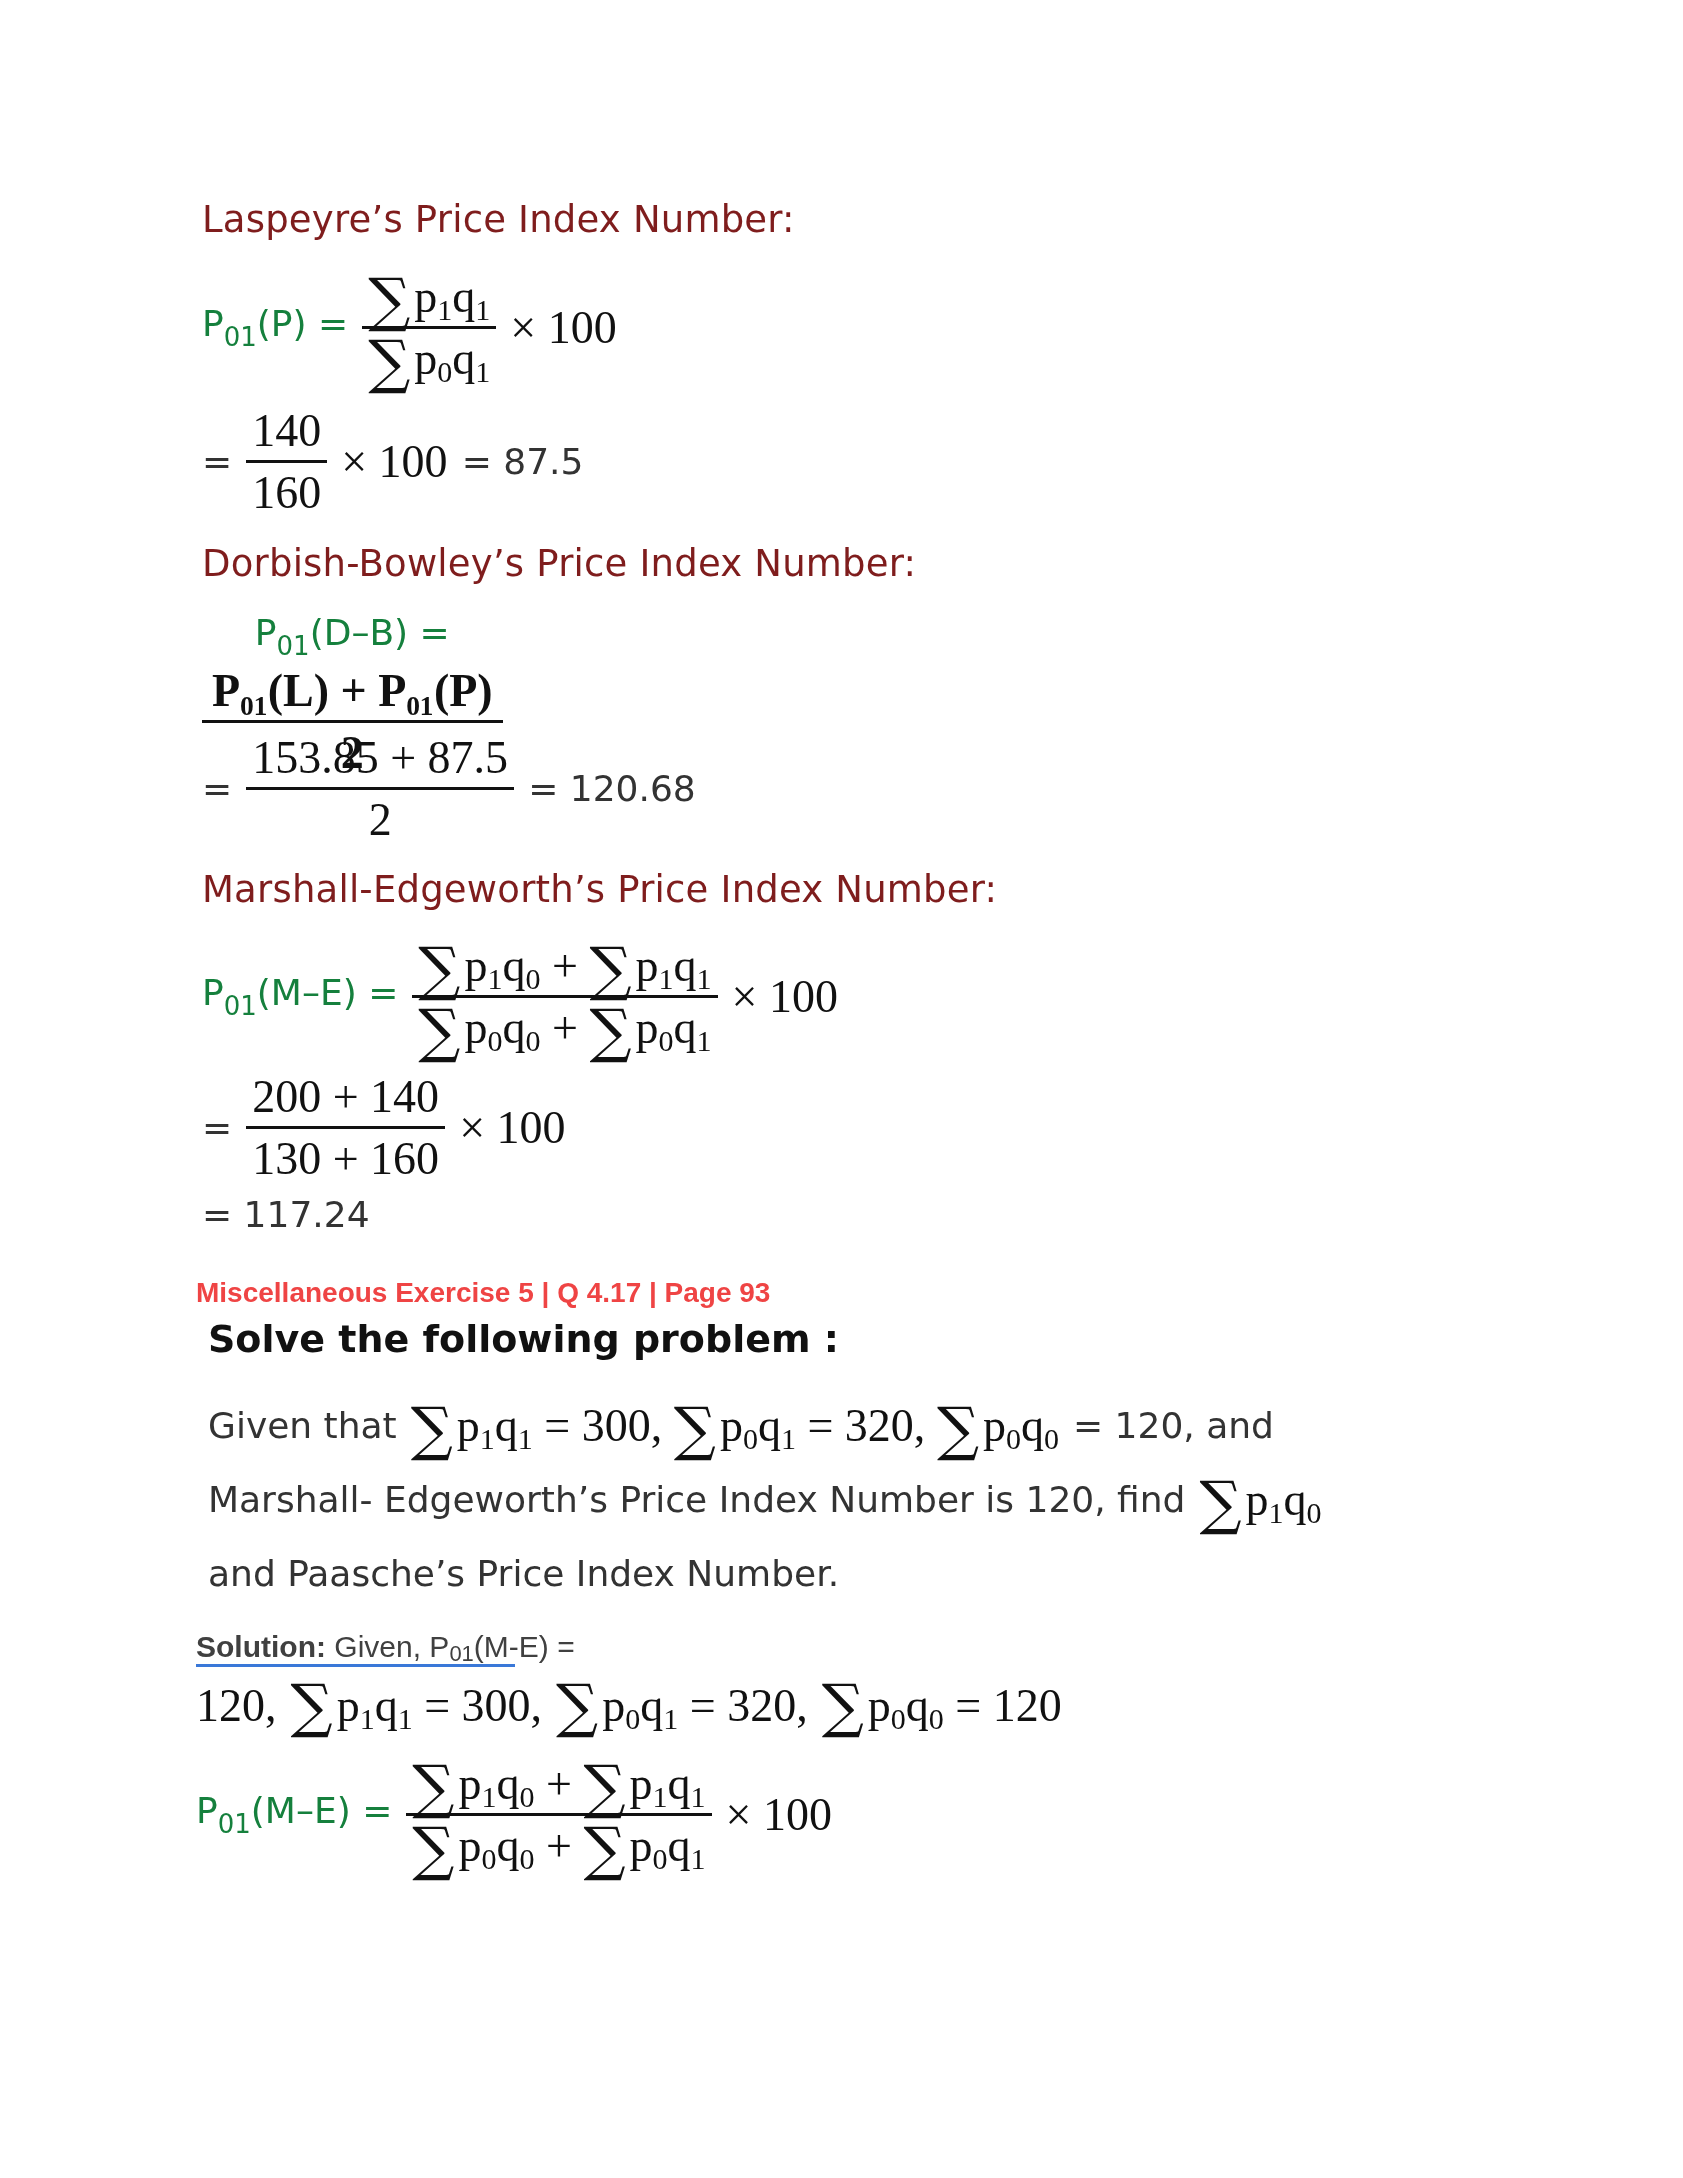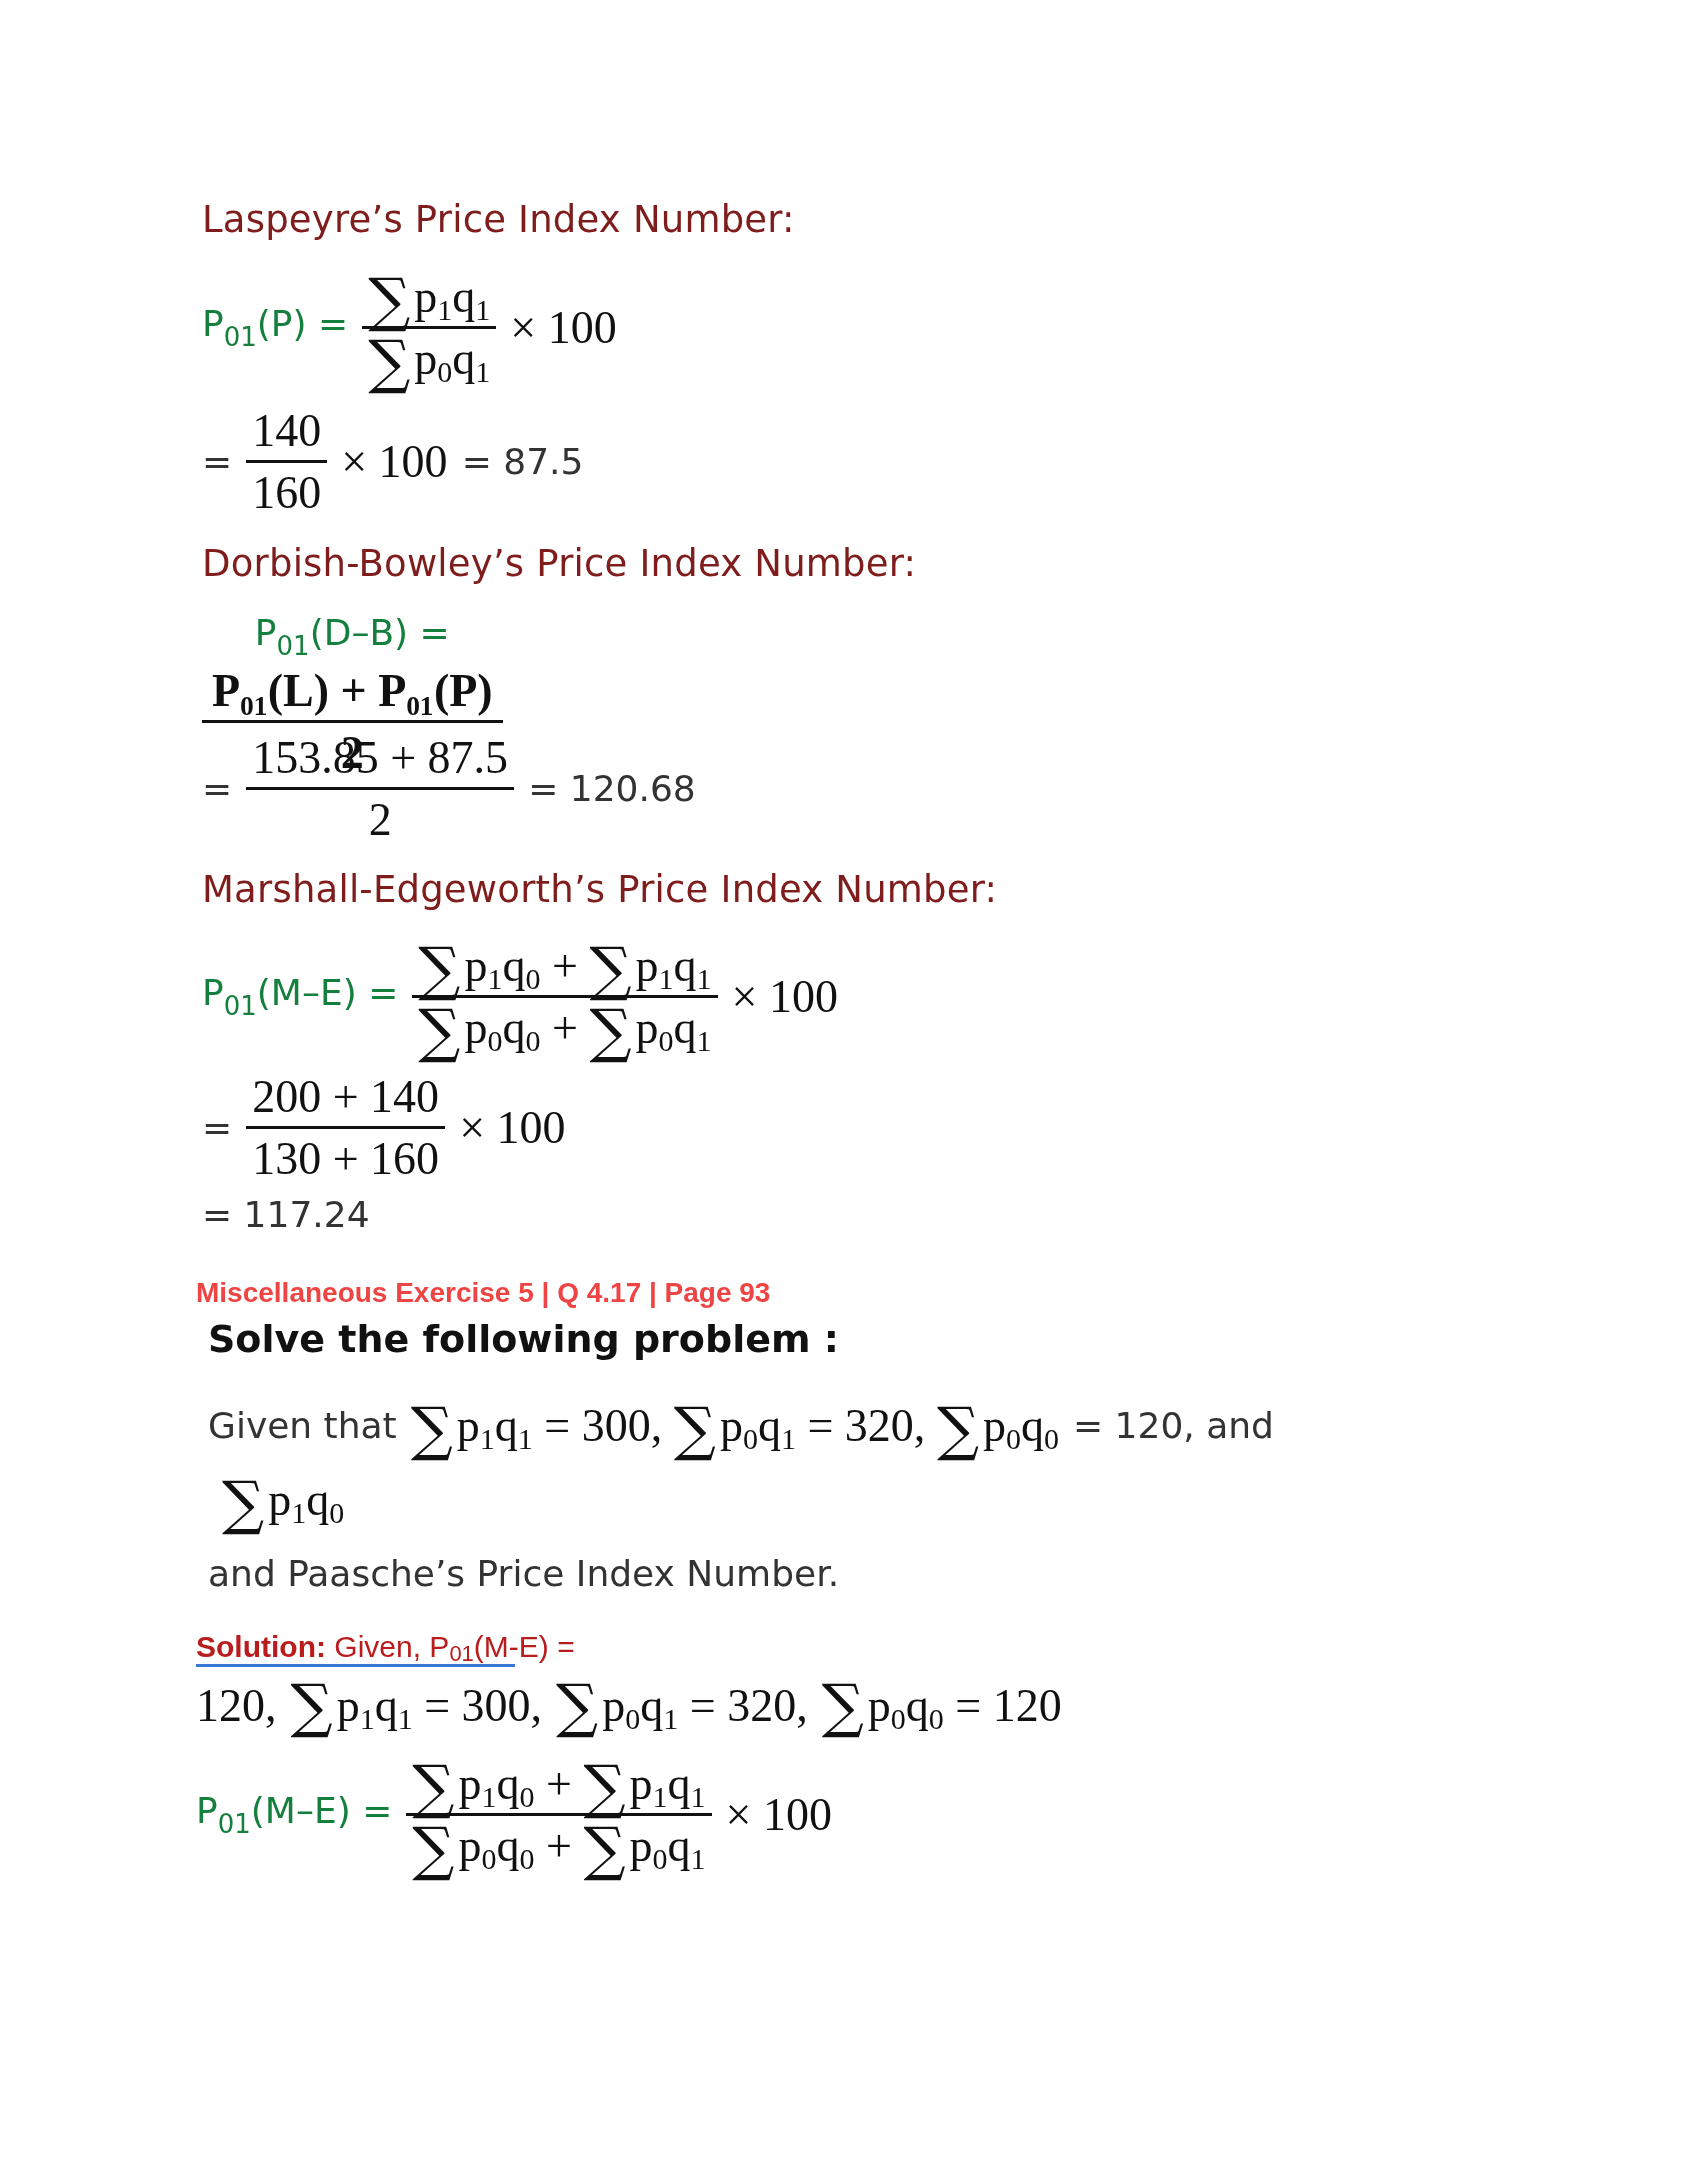--- a/index.html
+++ b/index.html
@@ -14,21 +14,21 @@
   .math sub { font-size: 30px; vertical-align: -8px; line-height: 0; }
   .sig { font-size: 59px; font-family: "DejaVu Serif", serif; vertical-align: -8px; line-height: 0; margin-right: 4px; }
   .frac { display: inline-flex; flex-direction: column; align-items: center; vertical-align: middle; }
   .frac .num, .frac .den { padding: 0 6px; line-height: 59px; }
   .frac .bar { height: 3px; background: #111; align-self: stretch; }
   .row { display: flex; align-items: center; }
   .plain { font-size: 36px; color: #333; font-family: "DejaVu Sans", sans-serif; }
   .green { font-family: "Liberation Sans", sans-serif; font-weight: bold; font-size: 28px; color: #ef4444; }
   .solve { font-family: "DejaVu Sans", sans-serif; font-weight: bold; font-size: 38px; color: #111; }
   .ptext { font-family: "DejaVu Sans", sans-serif; font-size: 36px; color: #333; display: flex; align-items: center; }
-  .sol-line { font-family: "Liberation Sans", sans-serif; font-size: 30px; color: #b91c1c; }
+  .sol-line { font-family: "Liberation Sans", sans-serif; font-size: 30px; color: #404040; }
   .sol-line b { font-weight: bold; }
   .sol-line sub { font-size: 22px; vertical-align: -4px; }
   .underline { position: absolute; height: 3px; background: #3a78d8; }
   .gap { display: inline-block; width: 14px; }
 </style>
 </head>
 <body>
 
 <div class="abs sans heading" style="left:202px; top:198px;">Laspeyre’s Price Index Number:</div>
 
@@ -115,20 +115,21 @@
 
 <div class="abs ptext" style="left:208px; top:1391px; height:69px;">
   <span>Given that</span>
     <span class="gap"></span>
   <span class="math"><span class="sig">∑</span>p<sub>1</sub>q<sub>1</sub> <span>= 300,</span> <span class="sig">∑</span>p<sub>0</sub>q<sub>1</sub> <span>= 320,</span> <span class="sig">∑</span>p<sub>0</sub>q<sub>0</sub></span>
   <span class="gap"></span>
     <span>= 120, and</span>
 </div>
 
 <div class="abs ptext" style="left:208px; top:1465px; height:69px;">
+  <span>Marshall- Edgeworth’s Price Index Number is 120, find</span>
     <span class="gap"></span>
   <span class="math"><span class="sig">∑</span>p<sub>1</sub>q<sub>0</sub></span>
 </div>
 
 <div class="abs ptext" style="left:208px; top:1544px; height:59px;">and Paasche’s Price Index Number.</div>
 
 <div class="abs sol-line" style="left:196px; top:1630px;">
   <b>Solution:</b> <span>Given, P</span><sub>01</sub><span>(M-E) =</span>
 </div>
 <div class="underline" style="left:196px; top:1664px; width:319px;"></div>

